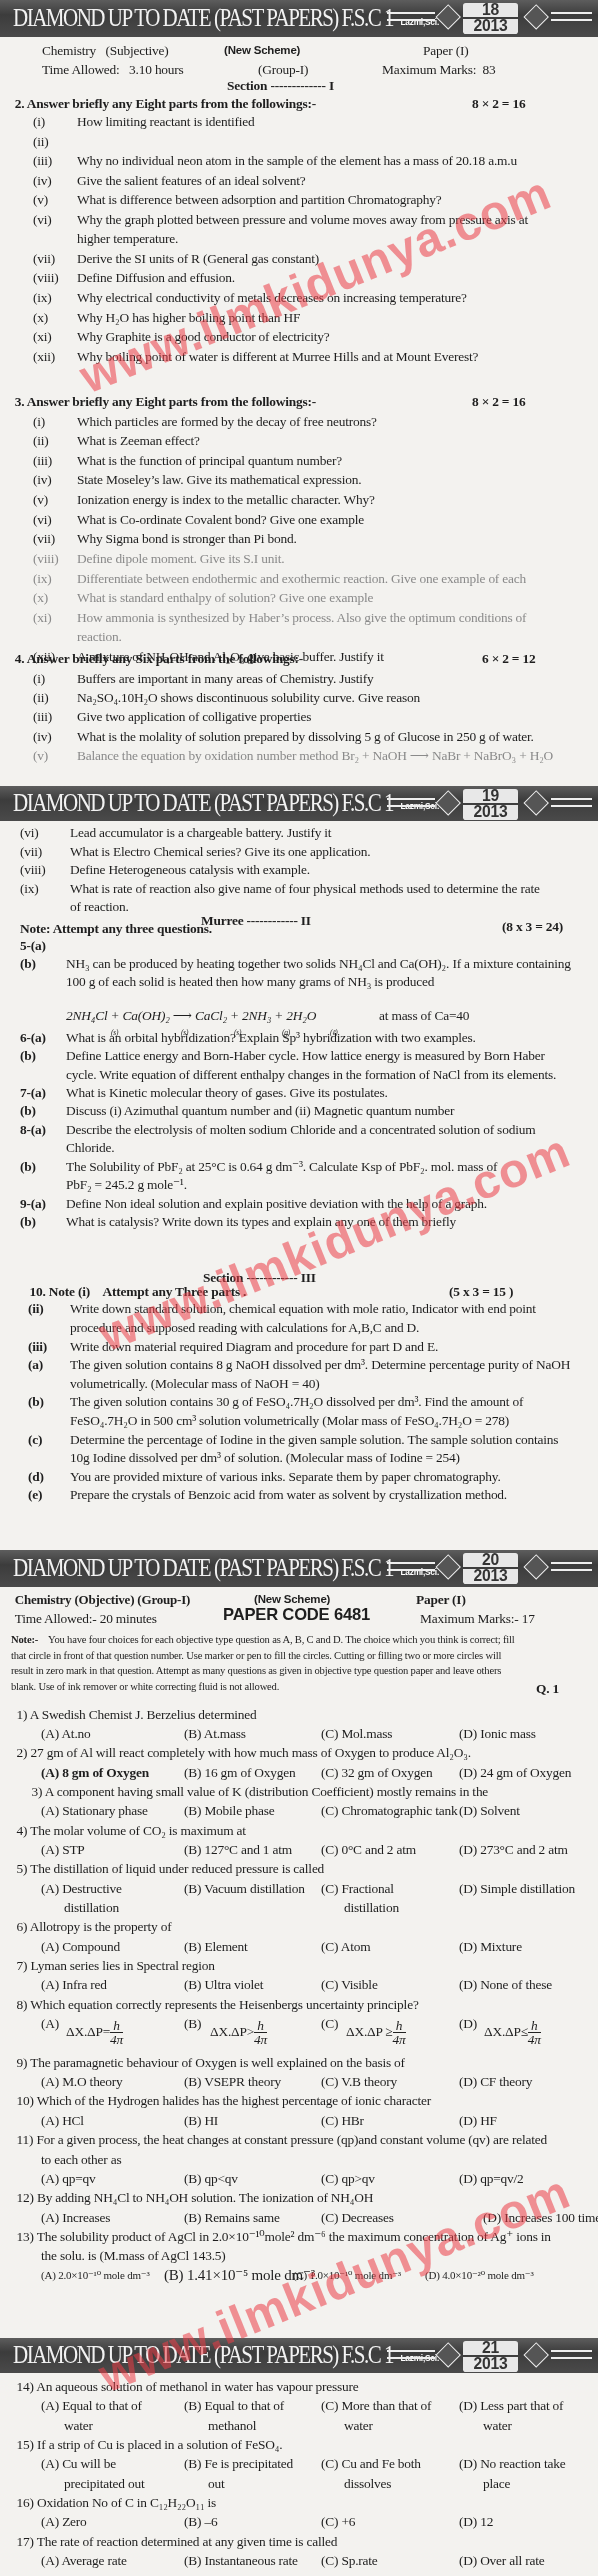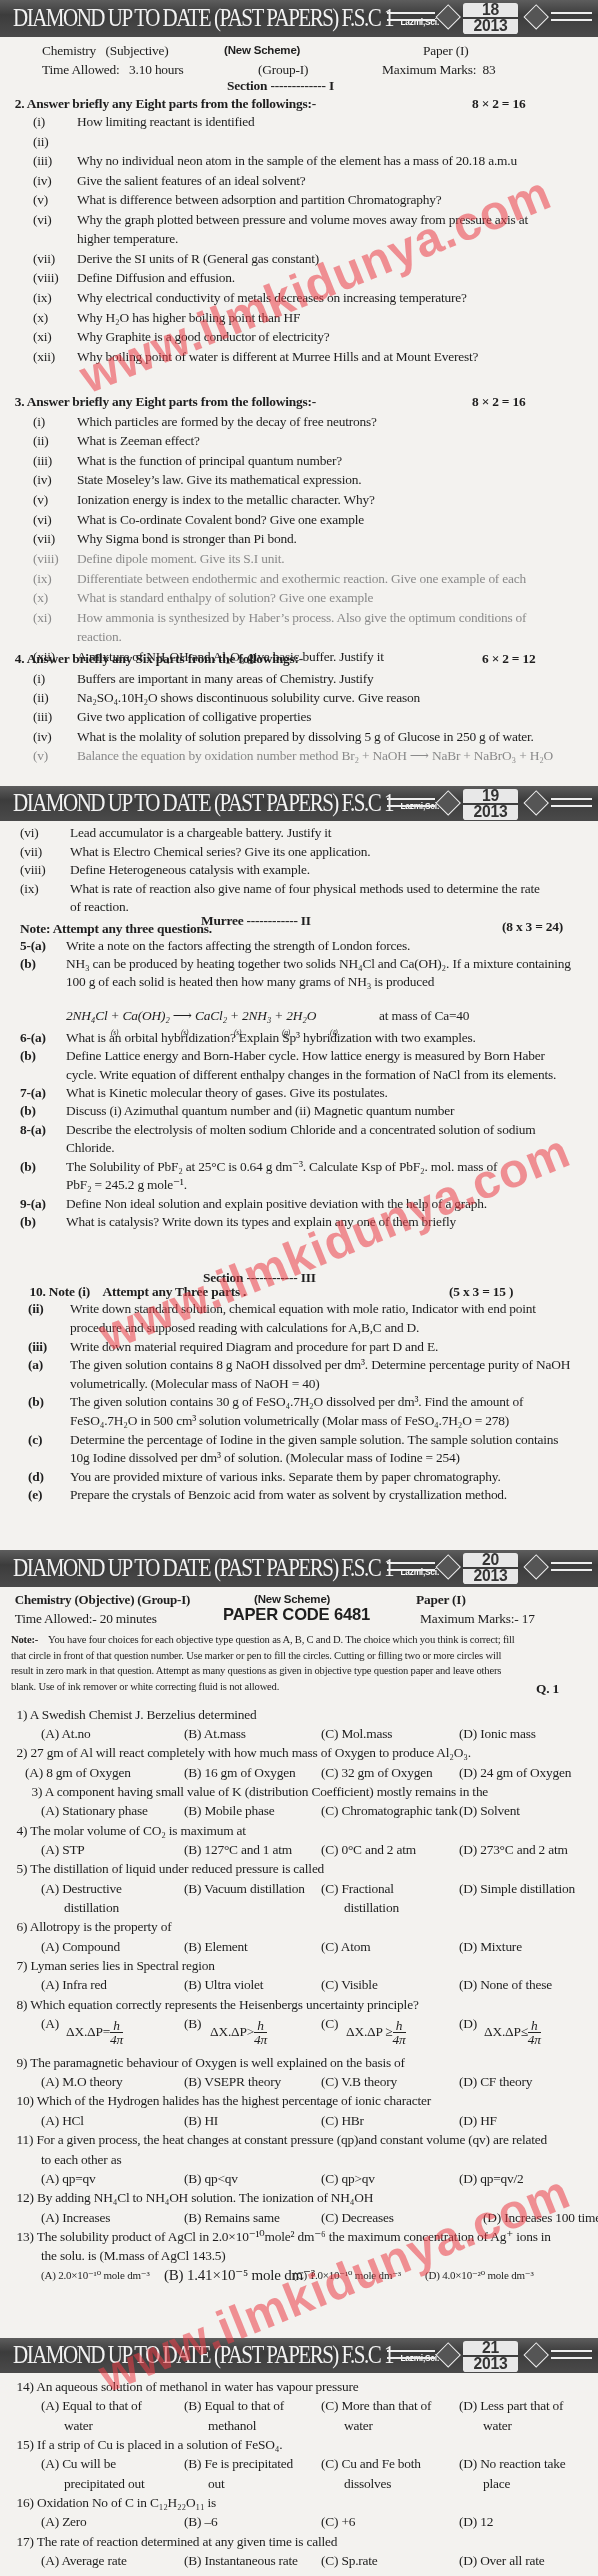--- a/index.html
+++ b/index.html
@@ -250,21 +250,20 @@
       <span class="rt" style="left:70px;">of reaction.</span>
     </div>
   </div>
 
 <div class="abs b" style="left:201px;top:912px;">Murree ------------ II</div>
 <div class="abs b" style="left:20px;top:920px;">Note:  Attempt any three questions.</div>
 <div class="abs b" style="left:502px;top:918px;">(8 x 3 = 24)</div>
 <div id="long-list">
     <div class="row" style="top:937px;">
       <span class="rn b" style="left:20px;">5-(a)</span>
-      <span class="rt" style="left:66px;">Write a note on the factors affecting the strength of London forces.</span>
     </div>
     <div class="row" style="top:955px;">
       <span class="rn b" style="left:20px;">(b)</span>
       <span class="rt" style="left:66px;">NH₃ can be produced by heating together two solids NH₄Cl and Ca(OH)₂. If a mixture containing</span>
     </div>
     <div class="row" style="top:973px;">
       <span class="rt" style="left:66px;">100 g of each solid is heated then how many grams of NH₃ is produced</span>
     </div>
     <div class="row" style="top:1029px;">
       <span class="rn b" style="left:20px;">6-(a)</span>
@@ -393,21 +392,21 @@
 <div class="abs note-small" style="left:11px;top:1680px;">blank. Use of ink remover or white correcting fluid is not allowed.</div>
 <div class="abs b" style="left:536px;top:1680px;">Q. 1</div>
 
 <div id="mcq-list">
     <div class="mcq-q" style="top:1706px;">1)  A Swedish Chemist J. Berzelius determined</div>
     <div class="opt" style="top:1725px;left:41px;">(A) At.no</div>
     <div class="opt" style="top:1725px;left:184px;">(B) At.mass</div>
     <div class="opt" style="top:1725px;left:321px;">(C)  Mol.mass</div>
     <div class="opt" style="top:1725px;left:459px;">(D)  Ionic mass</div>
     <div class="mcq-q" style="top:1744px;">2)  27 gm of Al will react completely with how much mass of Oxygen to produce Al₂O₃.</div>
-    <div class="opt" style="top:1764px;left:25px;">(A) 8 gm of Oxygen</div>
+    <div class="opt" style="top:1764px;left:41px;font-weight:bold;">(A) 8 gm of Oxygen</div>
     <div class="opt" style="top:1764px;left:184px;">(B) 16 gm of Oxygen</div>
     <div class="opt" style="top:1764px;left:321px;">(C) 32 gm of Oxygen</div>
     <div class="opt" style="top:1764px;left:459px;">(D) 24 gm of Oxygen</div>
     <div class="mcq-q" style="top:1783px;margin-left:15px;">3)  A component having small value of K (distribution Coefficient) mostly remains in the</div>
     <div class="opt" style="top:1802px;left:41px;">(A)  Stationary phase</div>
     <div class="opt" style="top:1802px;left:184px;">(B) Mobile phase</div>
     <div class="opt" style="top:1802px;left:321px;">(C) Chromatographic tank</div>
     <div class="opt" style="top:1802px;left:459px;">(D)  Solvent</div>
     <div class="mcq-q" style="top:1822px;">4)  The molar volume of CO₂ is maximum at</div>
     <div class="opt" style="top:1841px;left:41px;">(A) STP</div>

